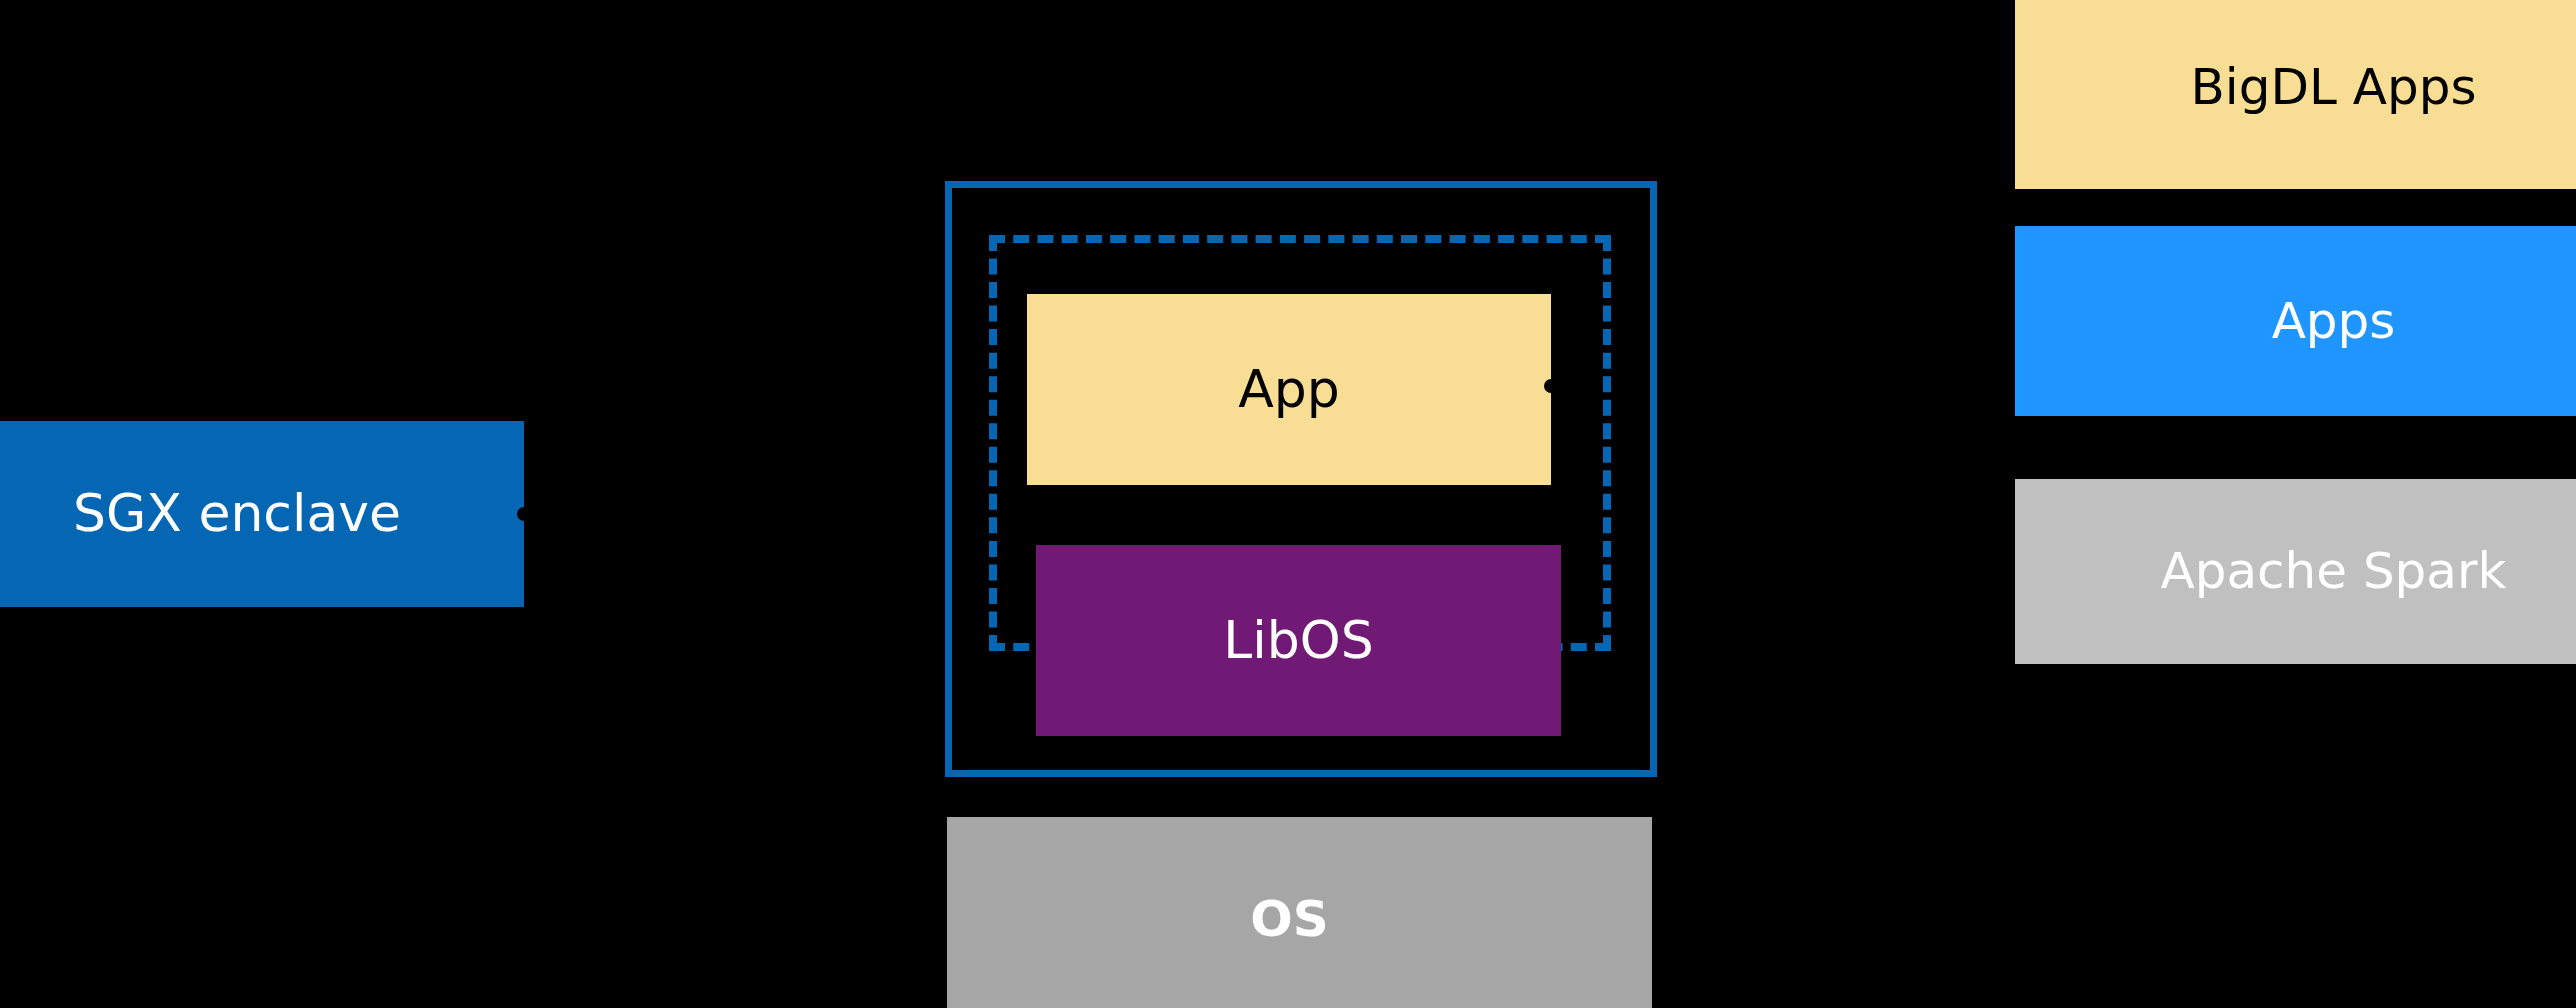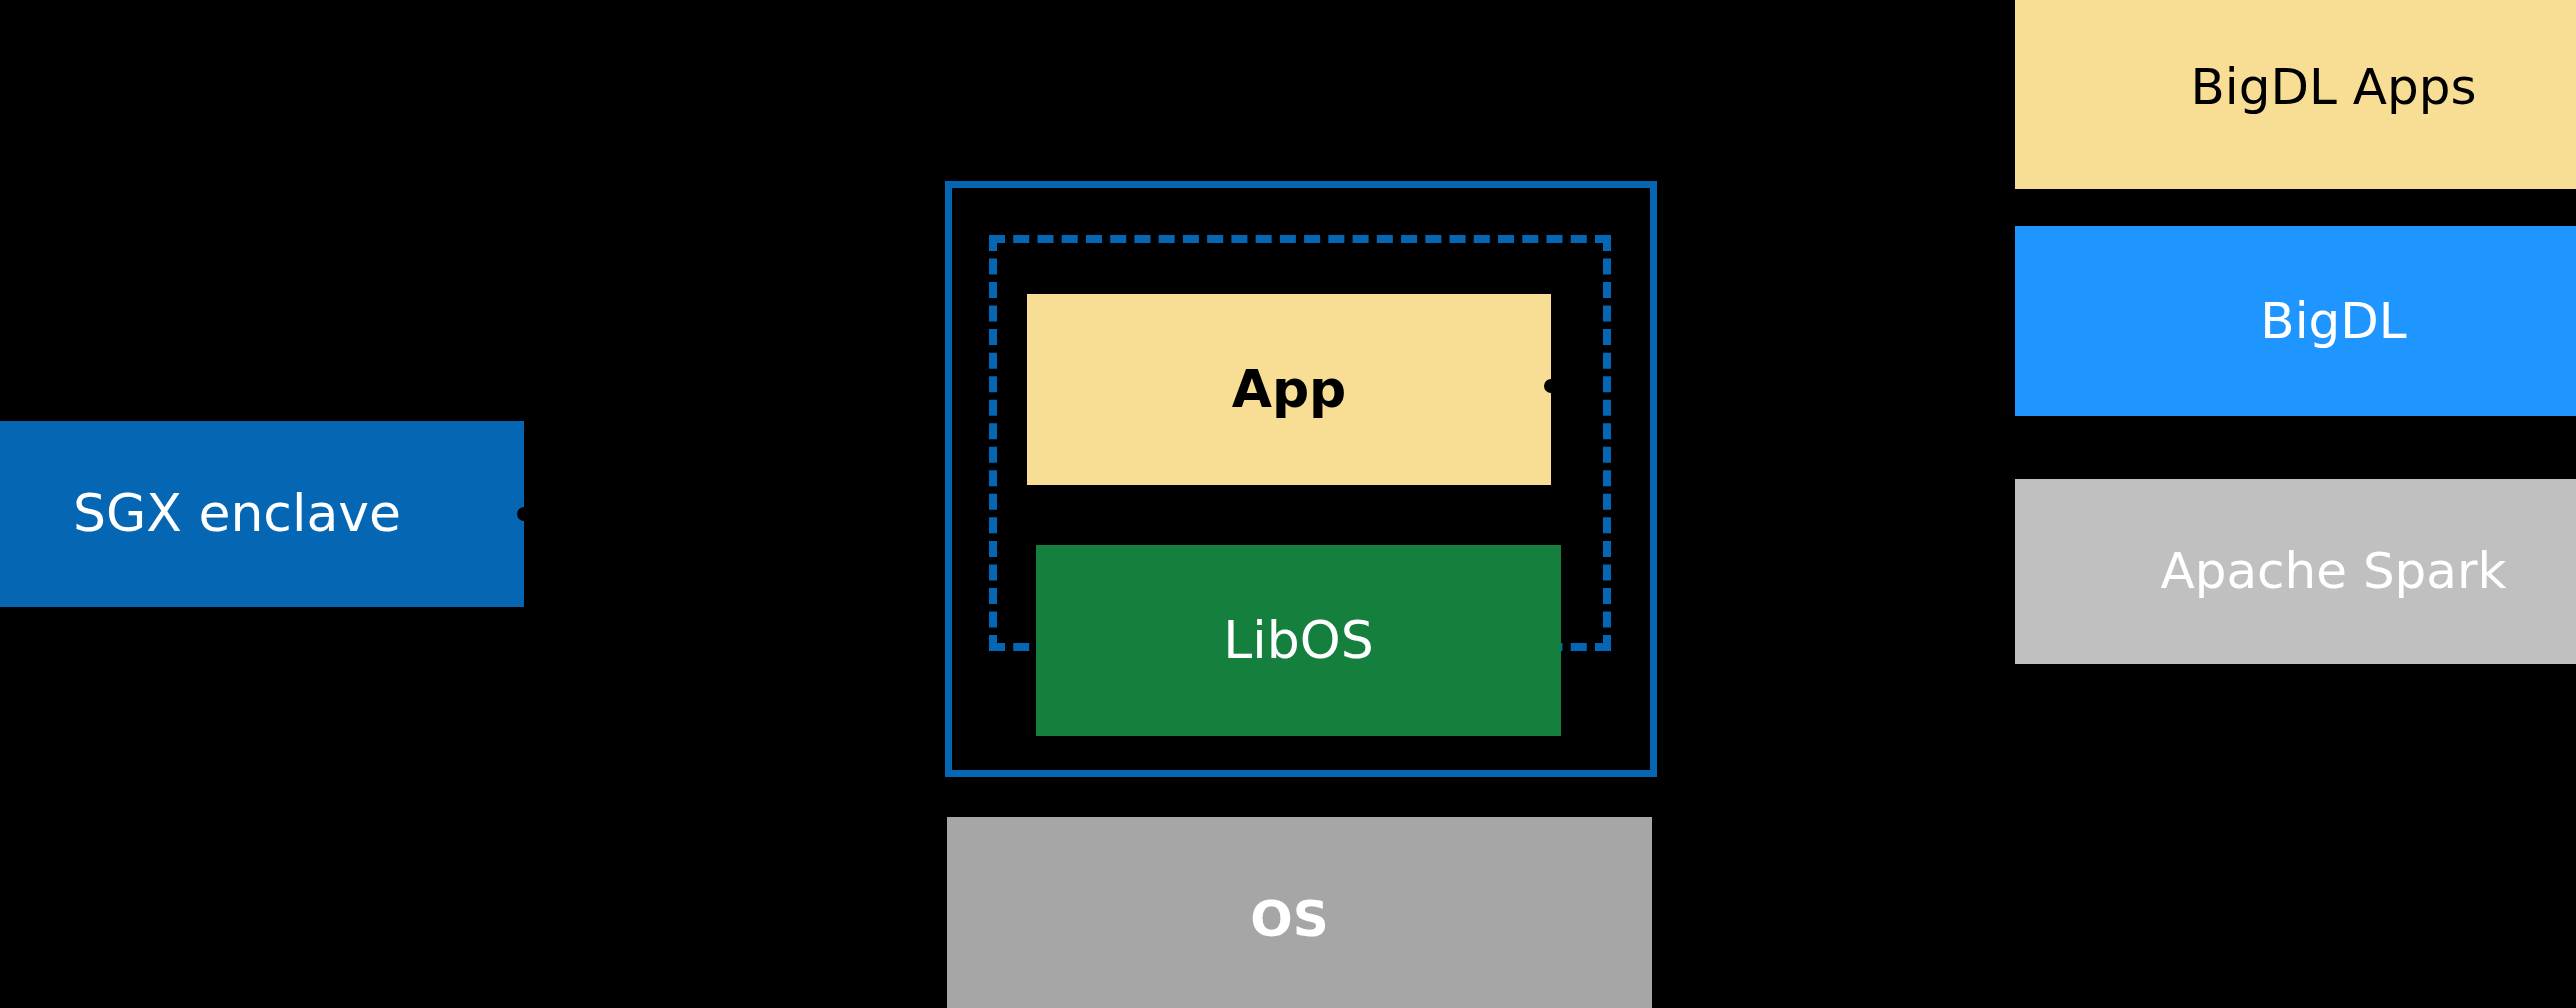--- a/index.html
+++ b/index.html
@@ -58,29 +58,28 @@
   }
   
   #app-box {
     left: 1027px;
     top: 294px;
     width: 524px;
     height: 191px;
     background: #F8DE94;
     color: #000000;
     font-size: 52px;
-    font-weight: bold;
   }
   
   #libos-box {
     left: 1036px;
     top: 545px;
     width: 525px;
     height: 191px;
-    background: #15803d;
+    background: #701a75;
     color: #FFFFFF;
     font-size: 52px;
   }
   
   #os-box {
     left: 947px;
     top: 817px;
     width: 705px;
     height: 205px;
     background: #A6A6A6;
@@ -179,21 +178,21 @@
 
   <div class="box" id="os-box">
     <span>OS</span>
   </div>
 
   <div class="box" id="user-apps-box">
     <span>BigDL Apps</span>
   </div>
 
   <div class="box" id="bigdl-box">
-    <span>BigDL</span>
+    <span>Apps</span>
   </div>
 
   <div class="box" id="apache-spark-box">
     <span>Apache Spark</span>
   </div>
 
 </div>
 
 
 </body></html>

